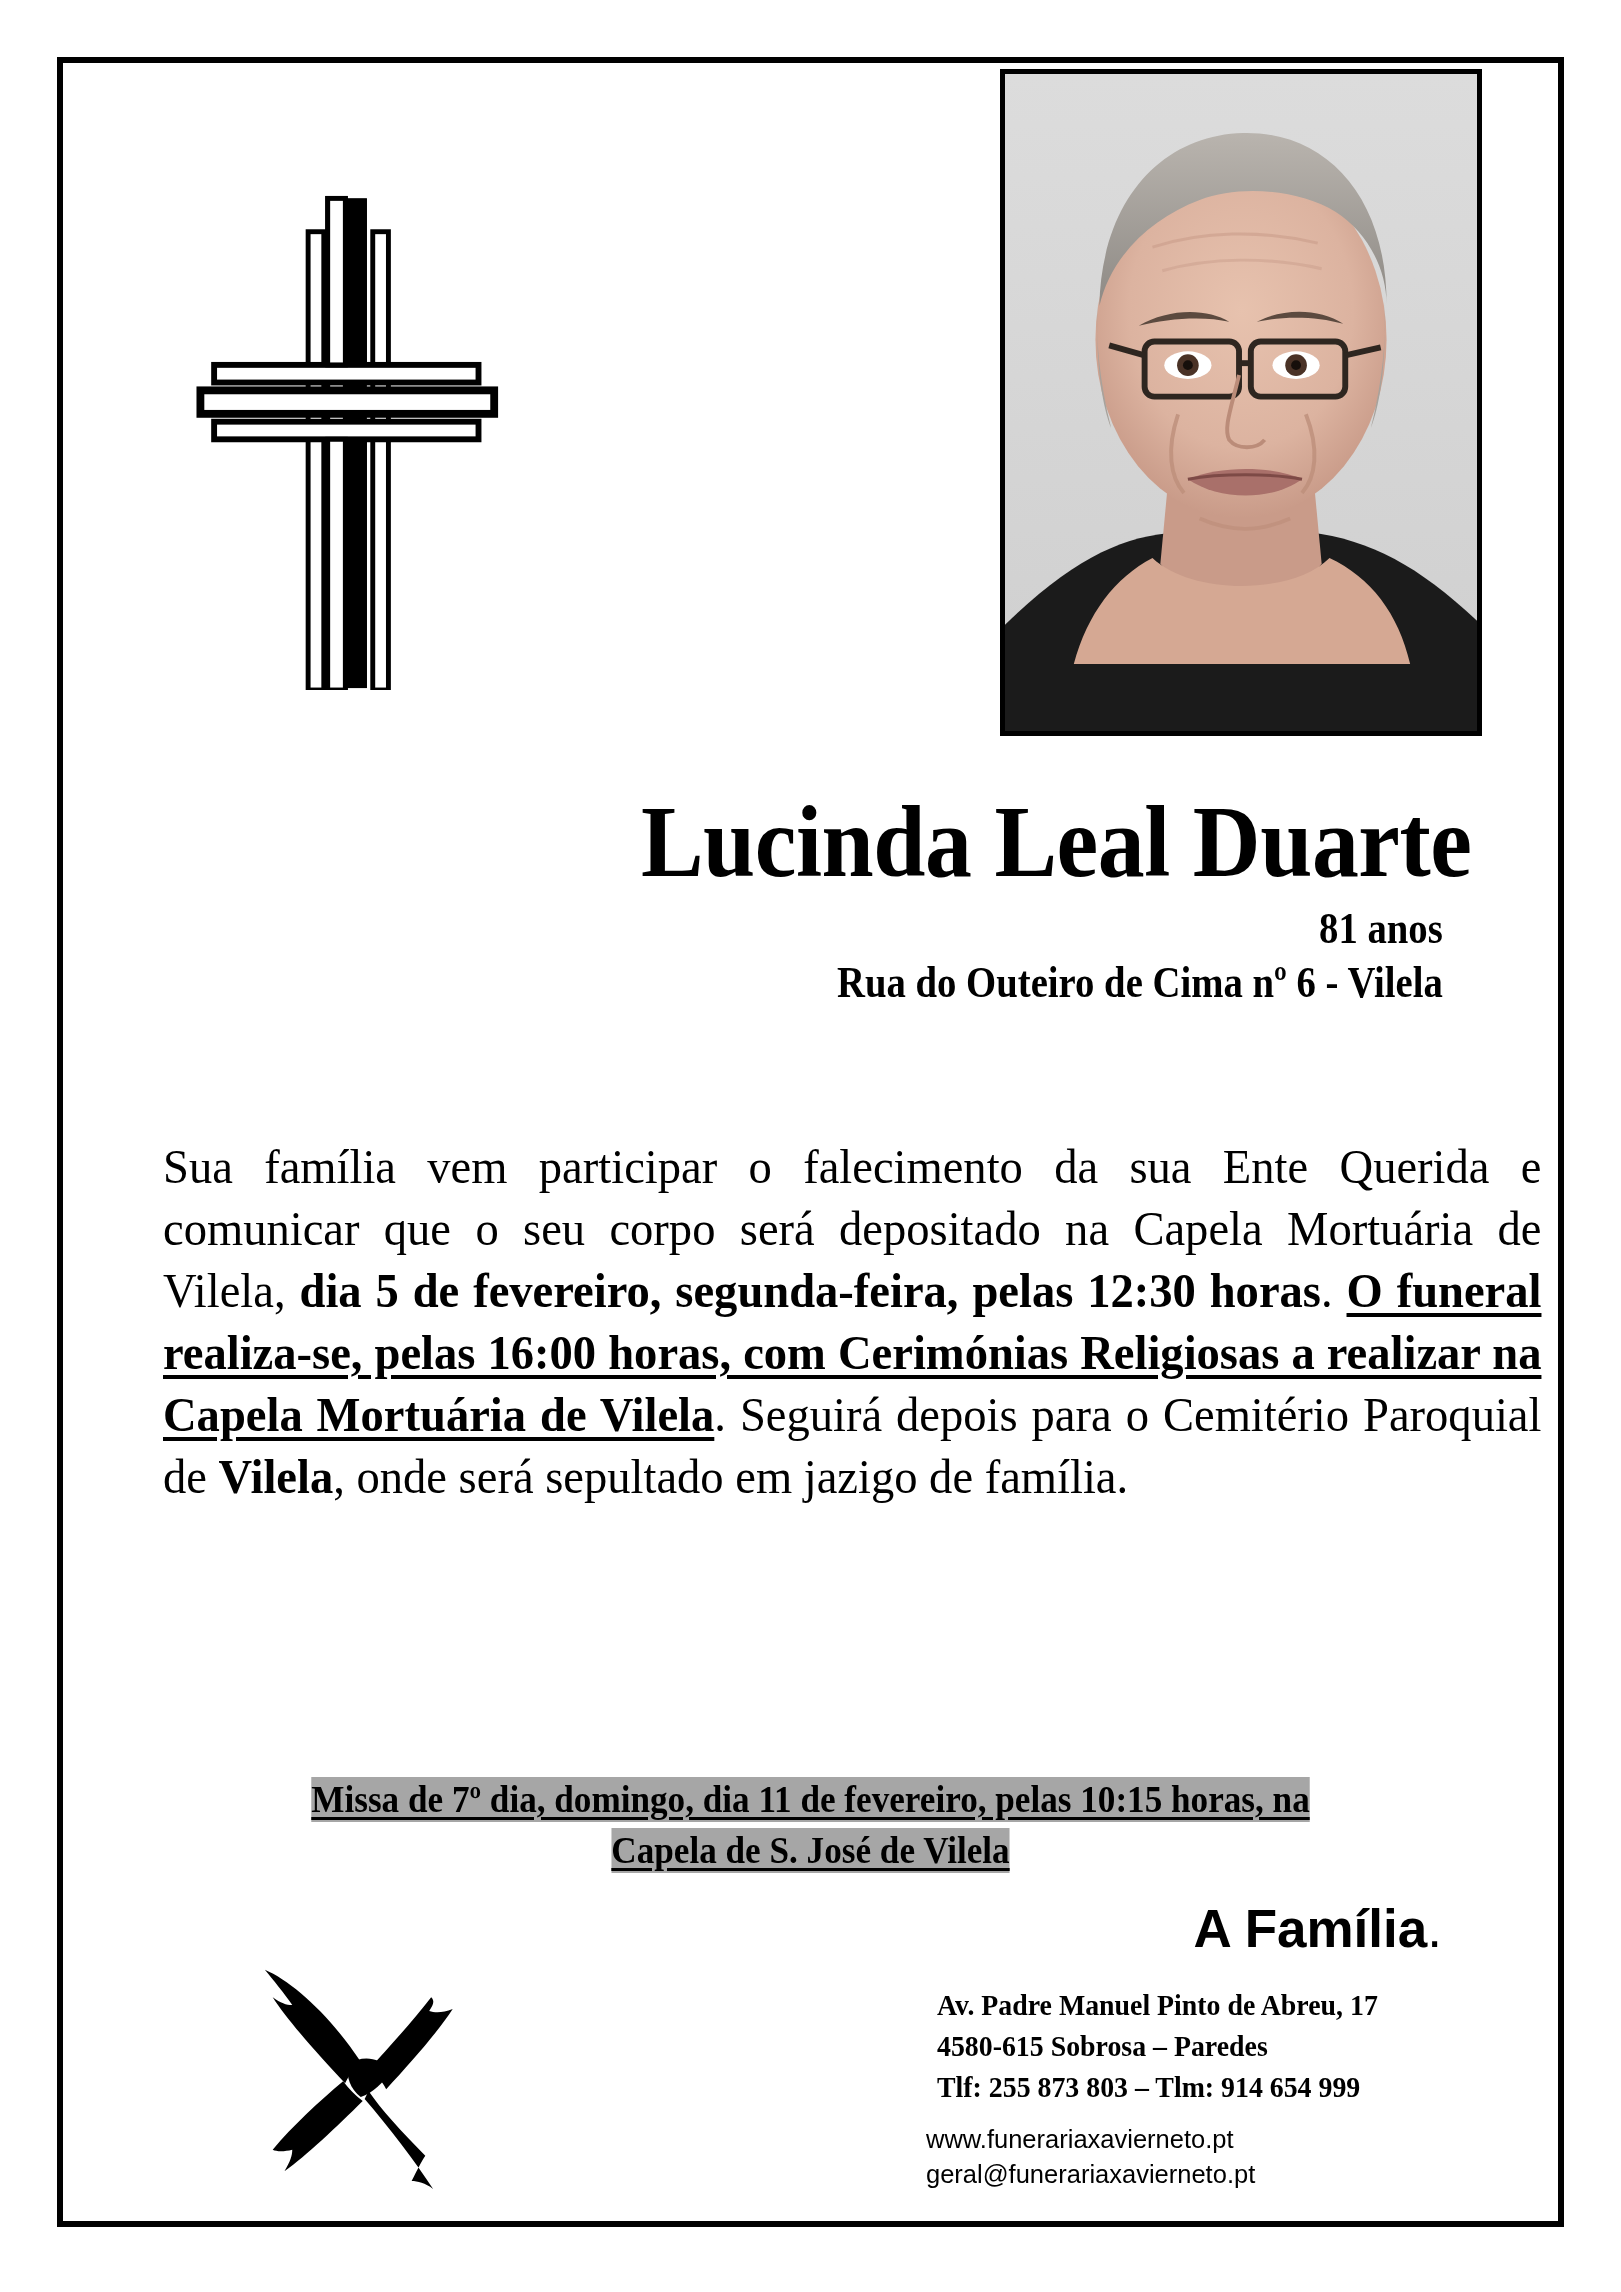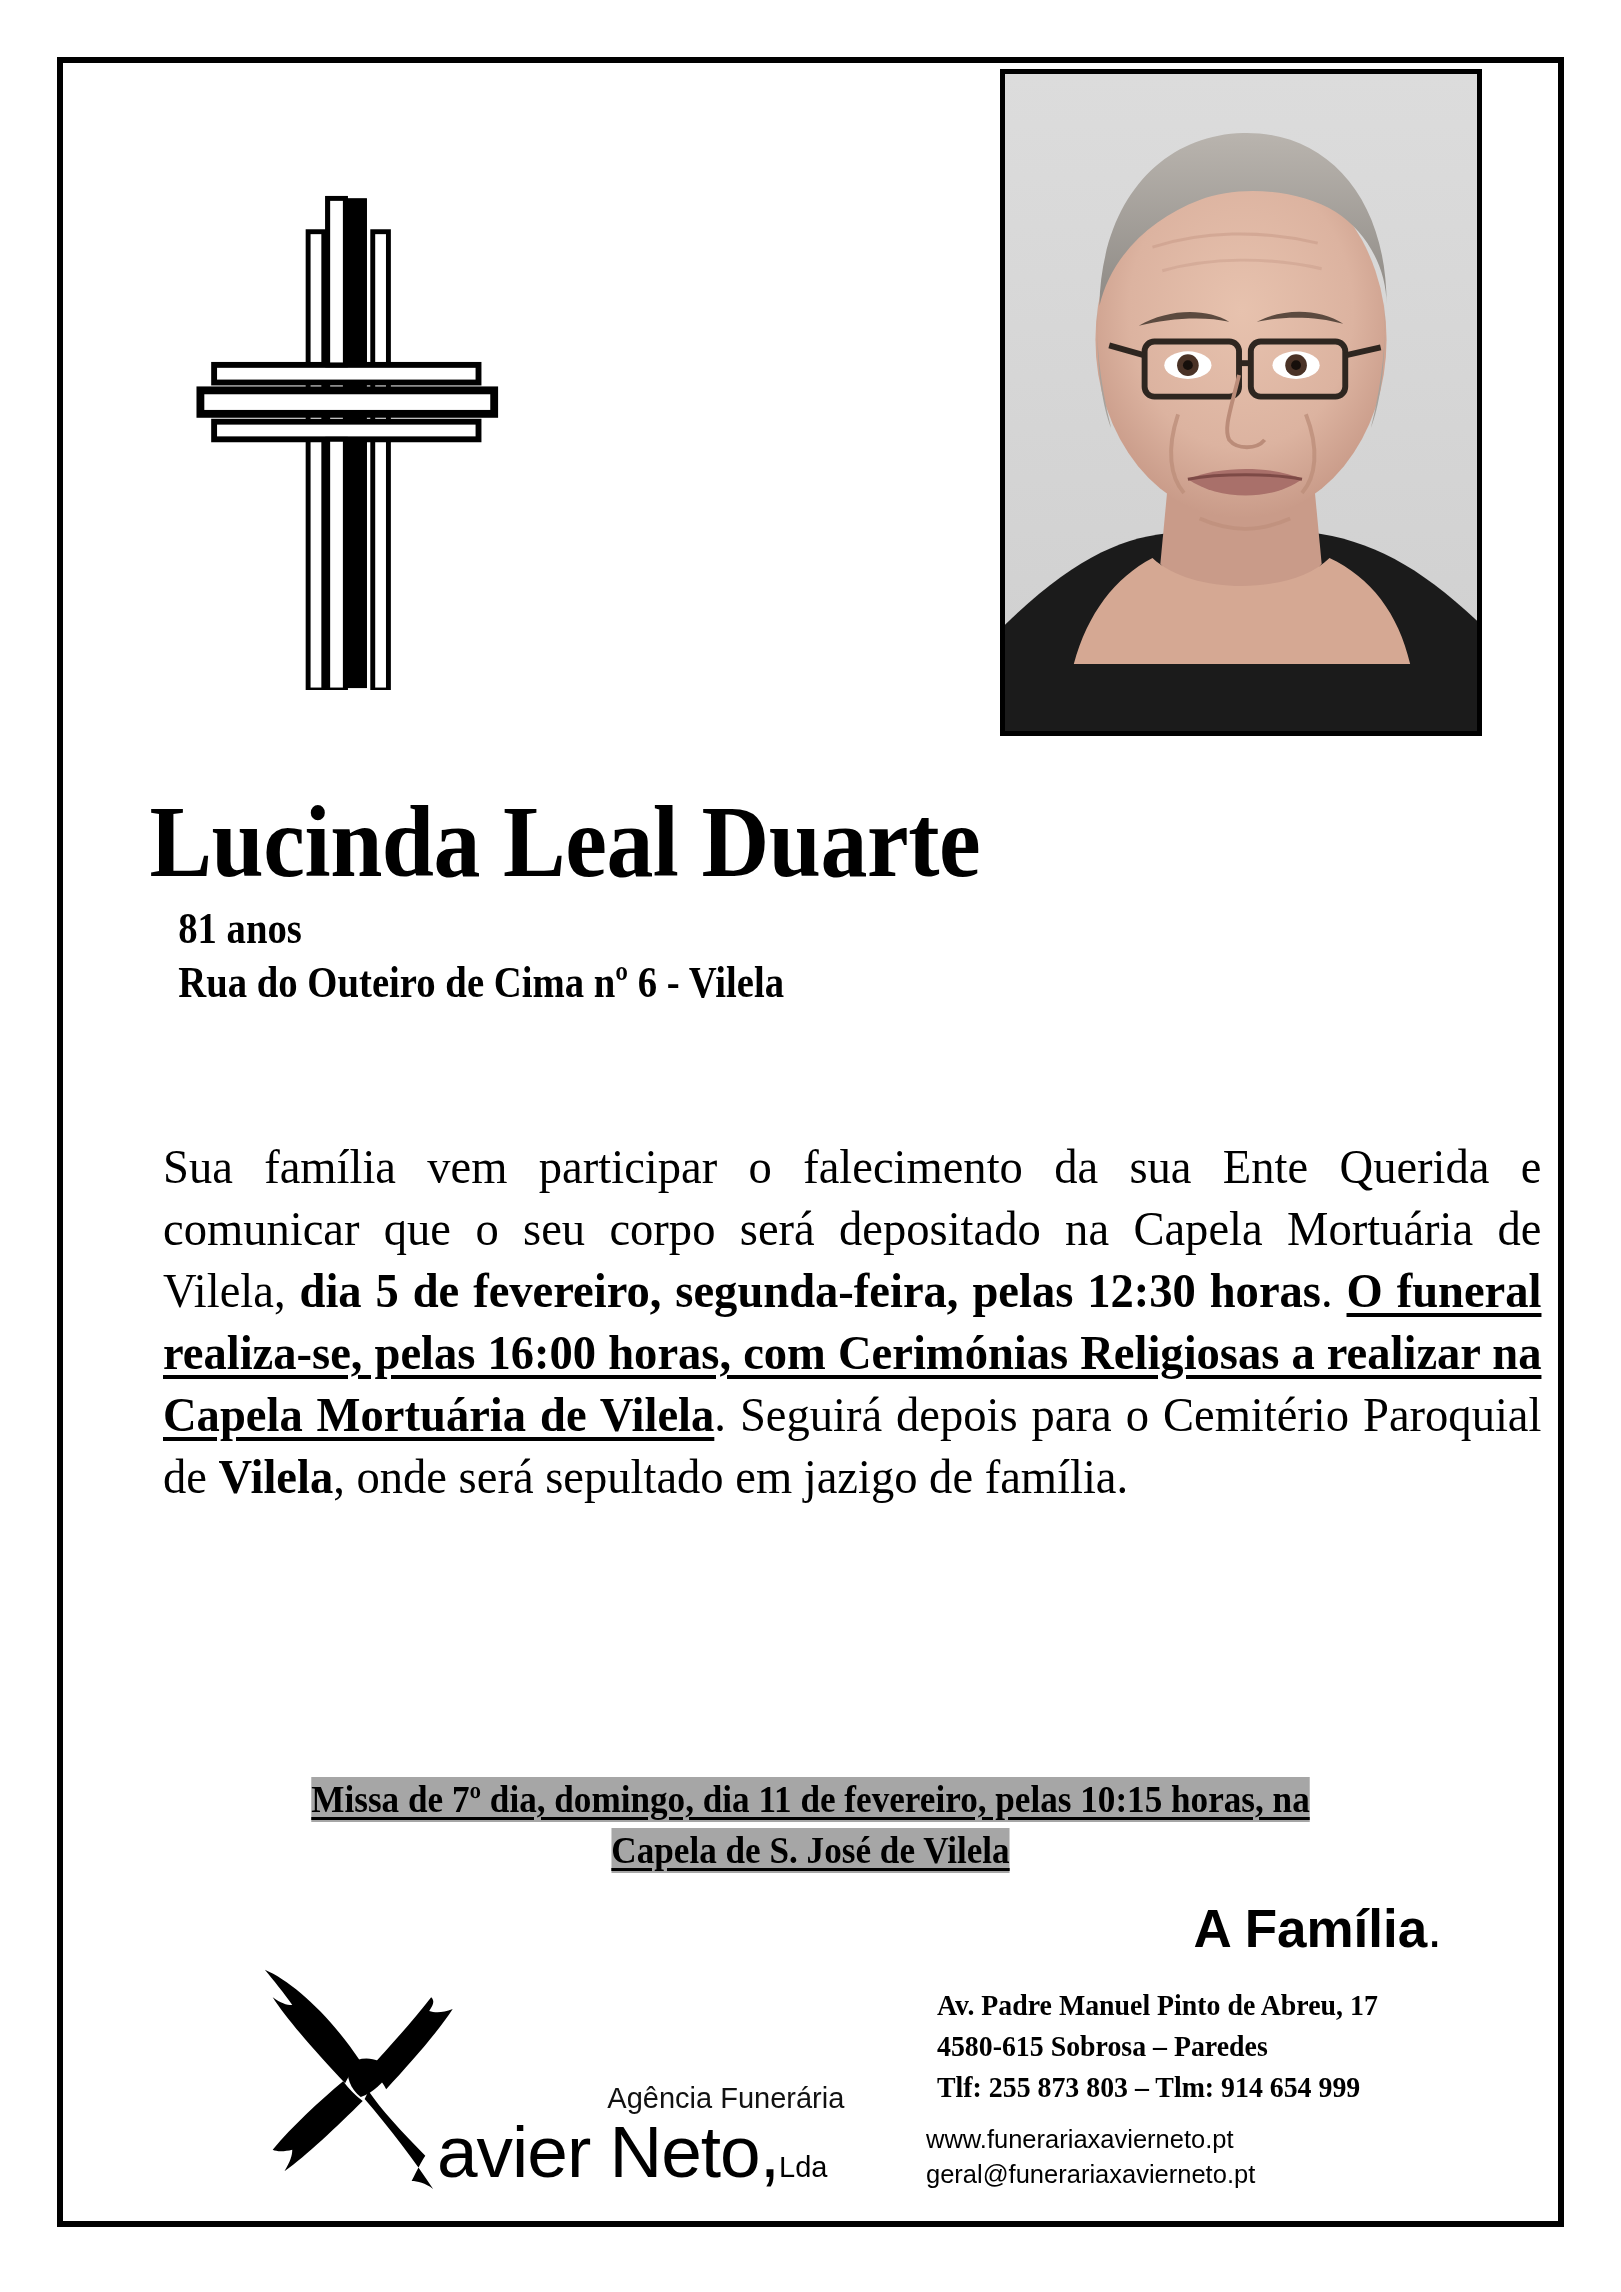--- a/index.html
+++ b/index.html
@@ -63,21 +63,21 @@
     background: #d8d8d8;
   }
   .photo-frame svg { display: block; width: 100%; height: 100%; }
 
   
   .name-block {
     position: absolute;
     left: 29px;
     right: 29px;
     top: 725px;
-    text-align: left;
+    text-align: right;
   }
   .deceased-name {
     font-family: "Liberation Serif", serif;
     font-weight: bold;
     font-size: 102px;
     line-height: 1.05;
     letter-spacing: -0.5px;
     transform: scaleX(0.92);
     transform-origin: center center;
     color: #000;
@@ -361,24 +361,20 @@
               <path d="M176 44 C156 70 132 96 112 118 C120 124 126 130 130 138 C156 110 184 78 198 56 C188 60 180 60 174 58 C178 52 180 48 176 44 Z"></path>
 
               <path d="M14 200 C34 176 62 150 86 130 C92 138 98 144 106 150 C80 176 48 206 26 222 C32 212 34 206 34 200 C26 202 18 202 14 200 Z"></path>
 
               <path d="M108 148 C132 176 160 212 178 240 C170 234 162 232 156 232 C162 220 166 212 170 206 C146 182 124 158 112 140 Z"></path>
 
               <path d="M92 112 C104 104 122 104 134 118 C128 132 116 142 104 146 C94 138 88 126 92 112 Z"></path>
             </g>
           </svg>
         </div>
-        <div class="logo-text">
-          <div class="agency-kicker">Agência Funerária</div>
-          <div class="agency-name"><span>avier Neto,</span><span class="lda">Lda</span></div>
-        </div>
       </div>
 
       <div class="contact-area">
         <div class="contact-line">Av. Padre Manuel Pinto de Abreu, 17</div>
         <div class="contact-line">4580-615 Sobrosa – Paredes</div>
         <div class="contact-line">Tlf: 255 873 803 – Tlm: 914 654 999</div>
         <div class="contact-gap"></div>
         <div class="contact-web">www.funerariaxavierneto.pt</div>
         <div class="contact-web">geral@funerariaxavierneto.pt</div>
       </div>

